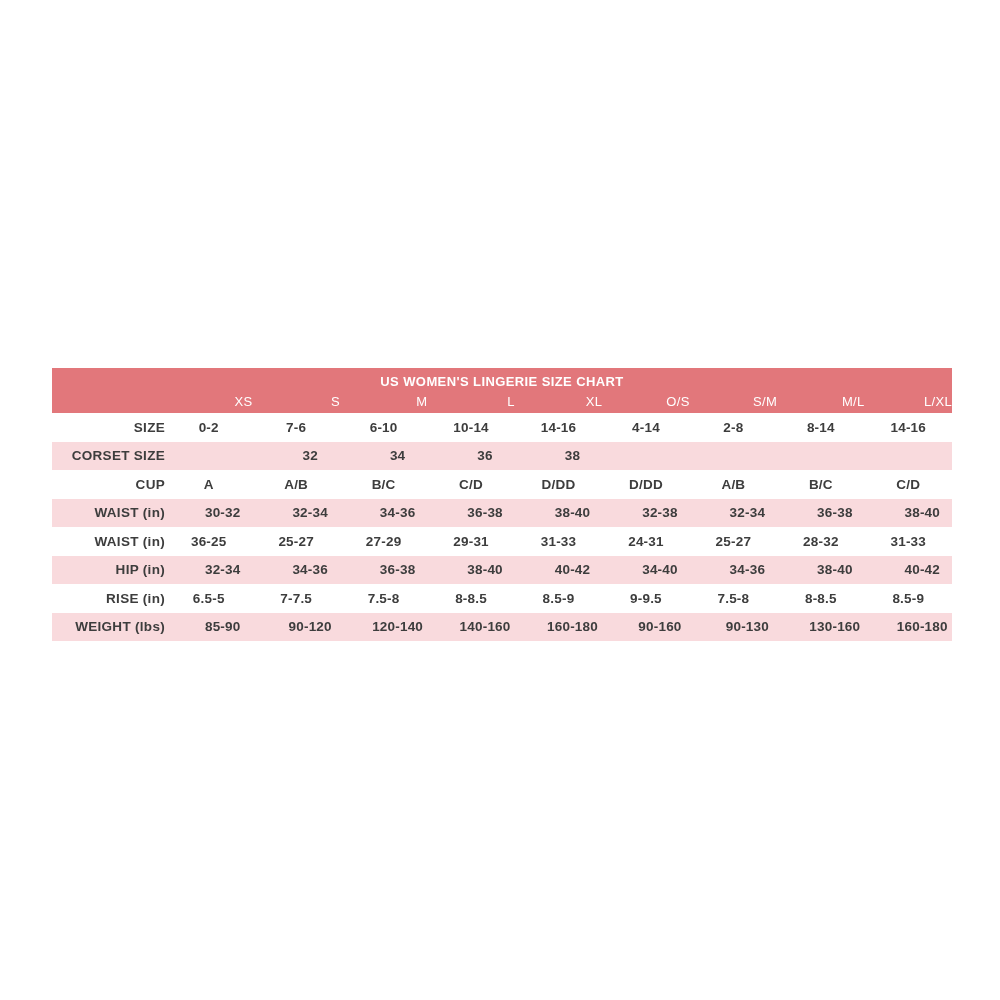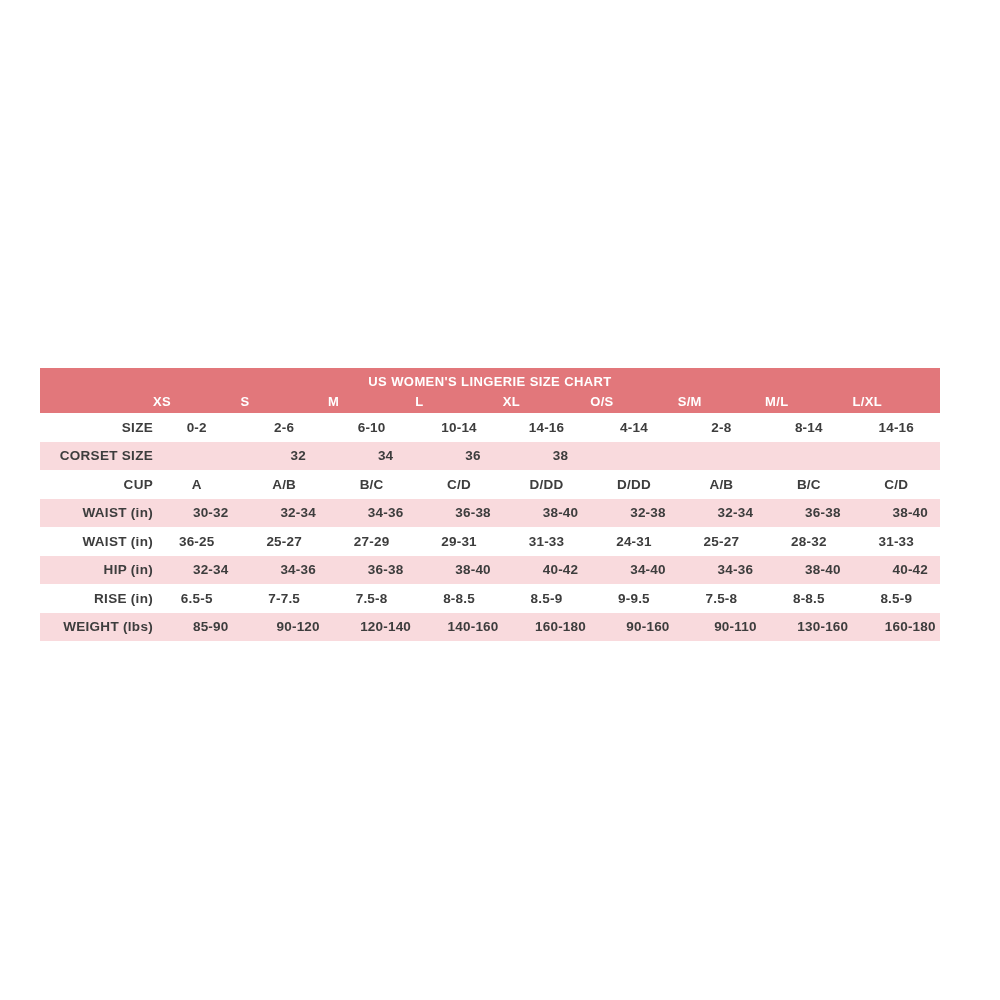--- a/index.html
+++ b/index.html
@@ -10,21 +10,21 @@
   }
   .canvas {
     position: relative;
     width: 1000px;
     height: 1000px;
     background: #ffffff;
     overflow: hidden;
   }
   .size-table {
     position: absolute;
-    left: 40px;
+    left: 52px;
     top: 368px;
     width: 900px;
   }
   .header-band {
     background: var(--band, #e2777b);
     color: #ffffff;
     padding: 0;
   }
   .table-title {
     height: 21px;
@@ -39,23 +39,23 @@
   .grid-row {
     display: grid;
     grid-template-columns: 113px repeat(9, 1fr);
     align-items: center;
   }
   .col-header-row {
     height: 19px;
     padding-bottom: 2px;
   }
   .col-header {
-    text-align: left;
+    text-align: right;
     font-size: 13px;
-    font-weight: 700;
+    font-weight: 400;
     letter-spacing: 0.3px;
     color: #ffffff;
   }
   .data-row {
     height: 28.5px;
     background: var(--row-white, #ffffff);
   }
   .data-row.pink {
     background: var(--row-pink, #f9dadd);
     gap: 28px;
@@ -92,21 +92,21 @@
           <div class="col-header">O/S</div>
           <div class="col-header">S/M</div>
           <div class="col-header">M/L</div>
           <div class="col-header">L/XL</div>
         </div>
     </div>
     <div id="table-body">
         <div class="grid-row data-row">
           <div class="row-label">SIZE</div>
           <div class="cell">0-2</div>
-          <div class="cell">2-6</div>
+          <div class="cell">7-6</div>
           <div class="cell">6-10</div>
           <div class="cell">10-14</div>
           <div class="cell">14-16</div>
           <div class="cell">4-14</div>
           <div class="cell">2-8</div>
           <div class="cell">8-14</div>
           <div class="cell">14-16</div>
         </div>
         <div class="grid-row data-row pink">
           <div class="row-label">CORSET SIZE</div>
@@ -181,19 +181,19 @@
           <div class="cell">8.5-9</div>
         </div>
         <div class="grid-row data-row pink">
           <div class="row-label">WEIGHT (lbs)</div>
           <div class="cell">85-90</div>
           <div class="cell">90-120</div>
           <div class="cell">120-140</div>
           <div class="cell">140-160</div>
           <div class="cell">160-180</div>
           <div class="cell">90-160</div>
-          <div class="cell">90-110</div>
+          <div class="cell">90-130</div>
           <div class="cell">130-160</div>
           <div class="cell">160-180</div>
         </div>
       </div>
   </div>
 </div>
 
 </body></html>

